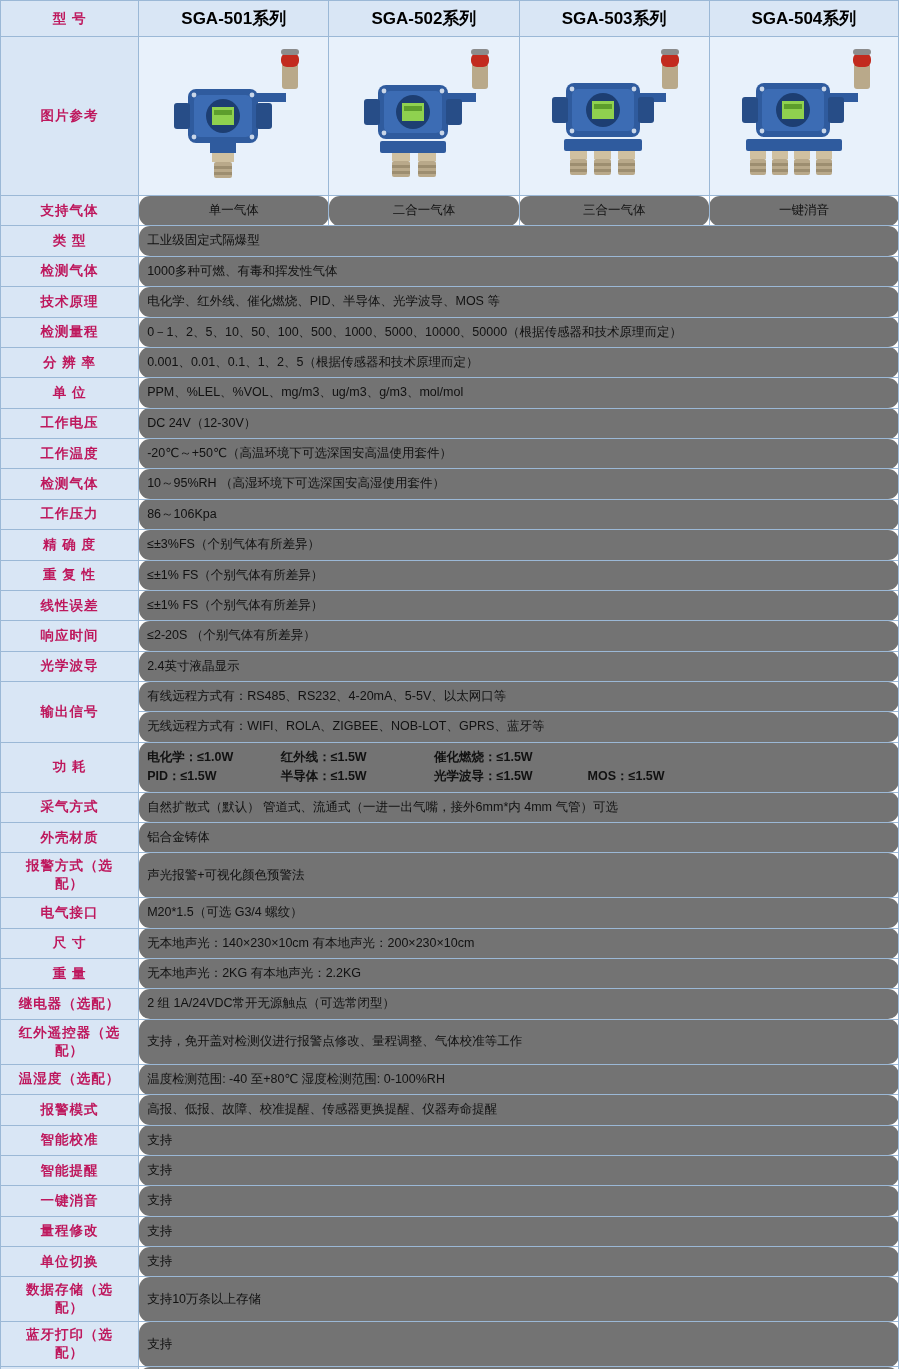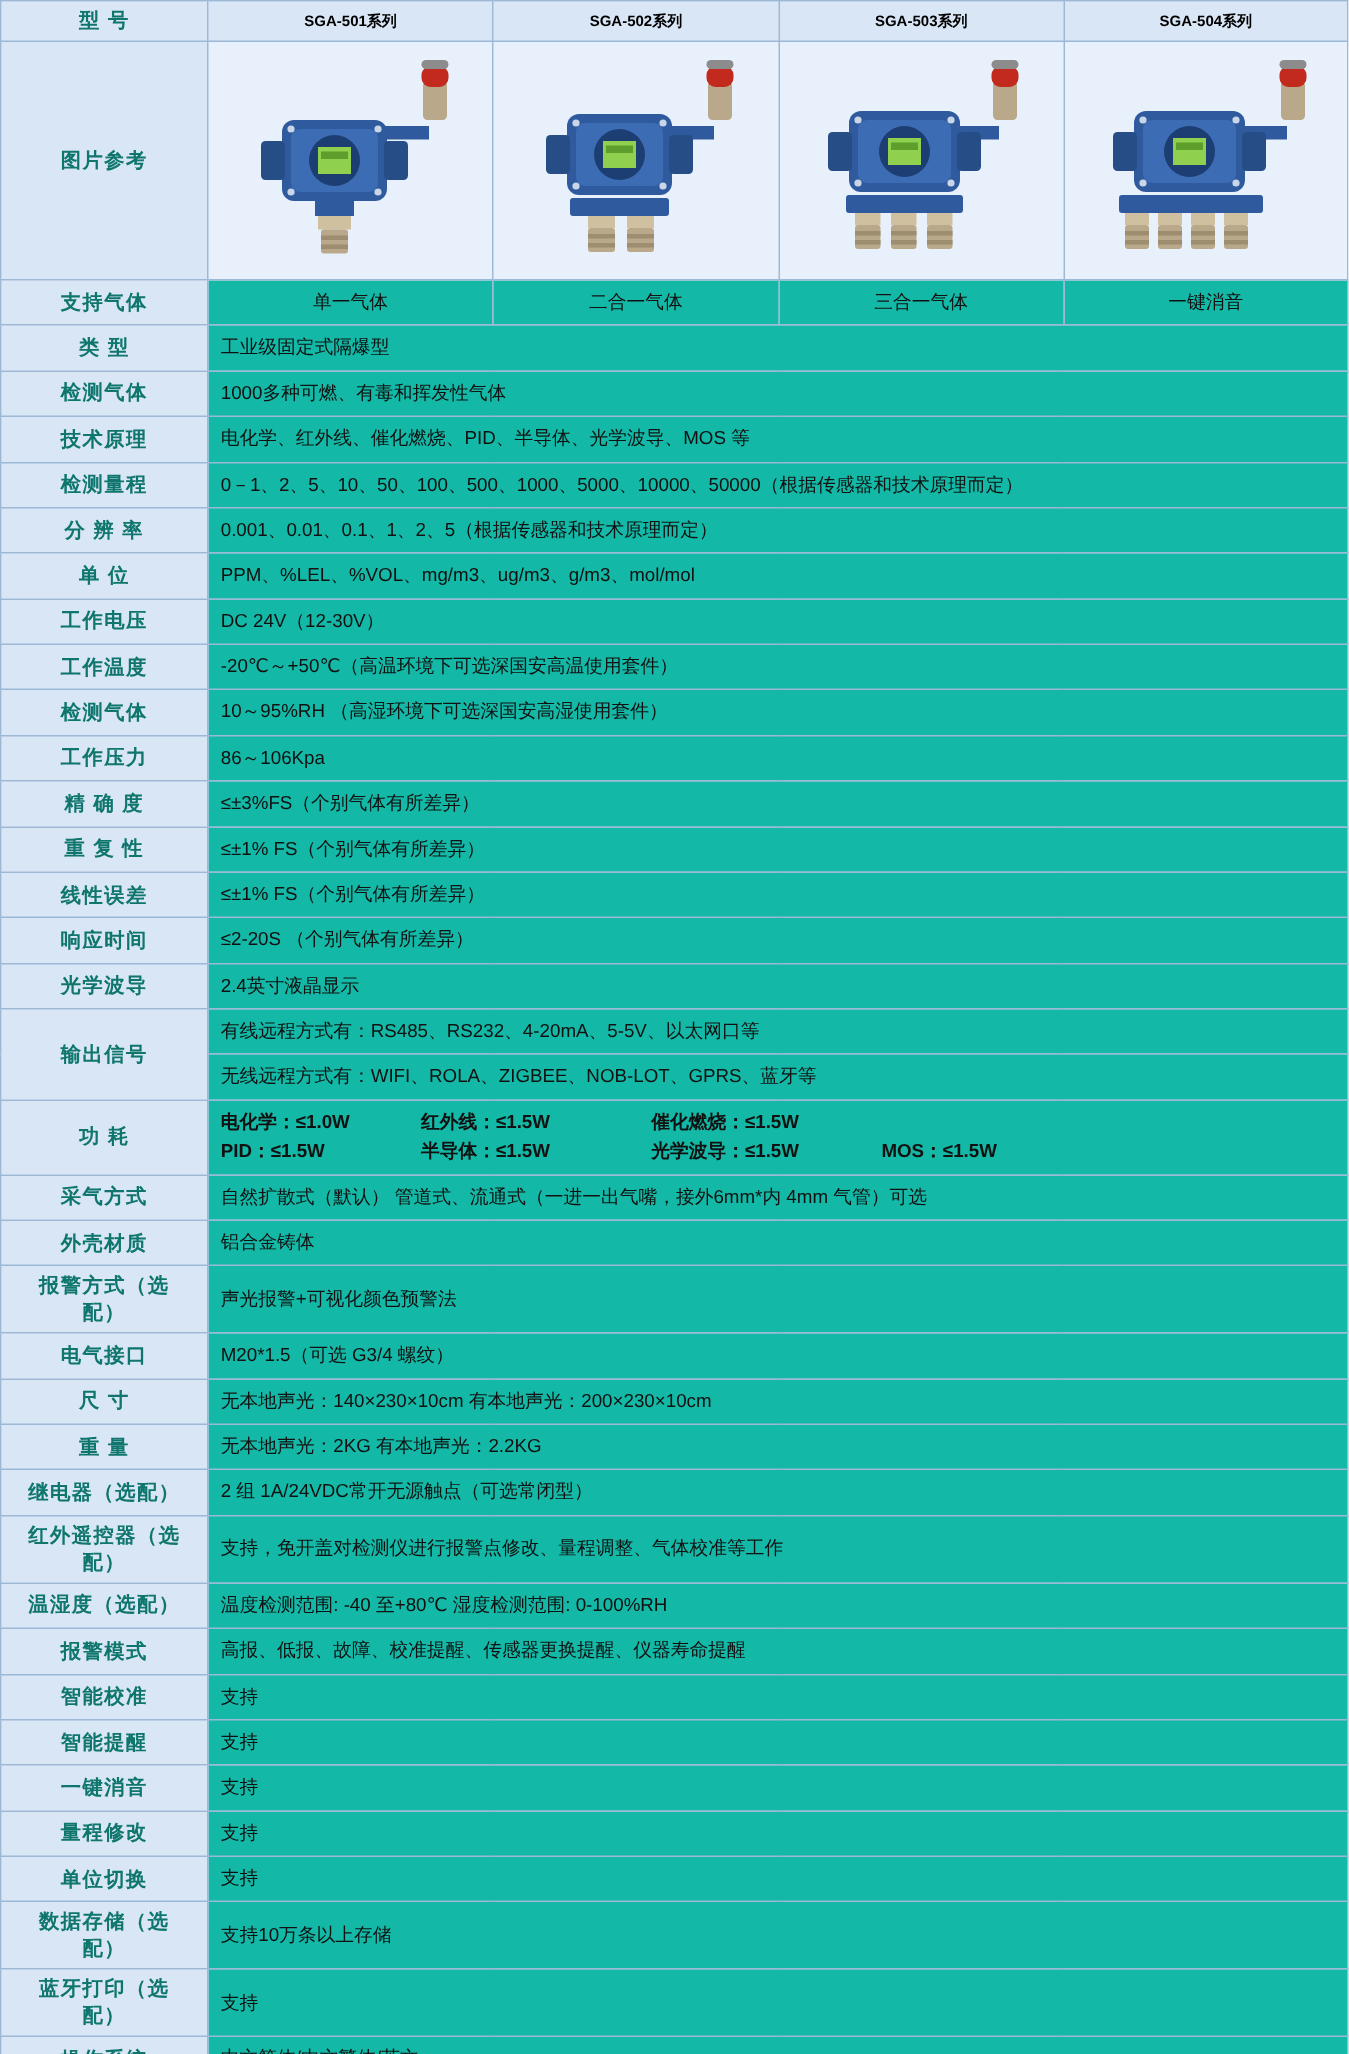--- a/index.html
+++ b/index.html
@@ -5,39 +5,40 @@
   html,body{margin:0;padding:0;background:#fff;}
   body{font-family:"Liberation Sans","DejaVu Sans",sans-serif;}
   #sheet{width:899px;box-sizing:border-box;}
   table{border-collapse:collapse;width:899px;table-layout:fixed;}
   td{border:1px solid #9bb8d6;vertical-align:middle;}
   .lbl{
     background:#d9e6f5;
     text-align:center;
     font-weight:bold;
     font-size:13.5px;
-    color:#0f766e;
+    color:#be185d;
     letter-spacing:1px;
     padding:4px 12px;
     width:138px;
     margin-top:43px;
   }
   .val{
-    background:#14b8a6;
+    background:#737373;
     font-size:12.5px;
     color:#111;
     padding:5px 8px;
     line-height:1.55;
+    border-radius:11px;
   }
   .val.center{text-align:center;}
   .hdr{
     background:#d9e6f5;
     text-align:center;
     font-weight:bold;
-    font-size:10px;
+    font-size:17px;
     padding:6px 2px;
   }
   .imgcell{background:#e8f1fb;text-align:center;padding:4px 0;height:150px;}
   .multi div{white-space:nowrap;font-weight:bold;}
   svg{display:block;margin:0 auto;}
   .spA{display:inline-block;width:130px;}
   .spB{display:inline-block;width:150px;}
 </style>
 </head>
 <body>

